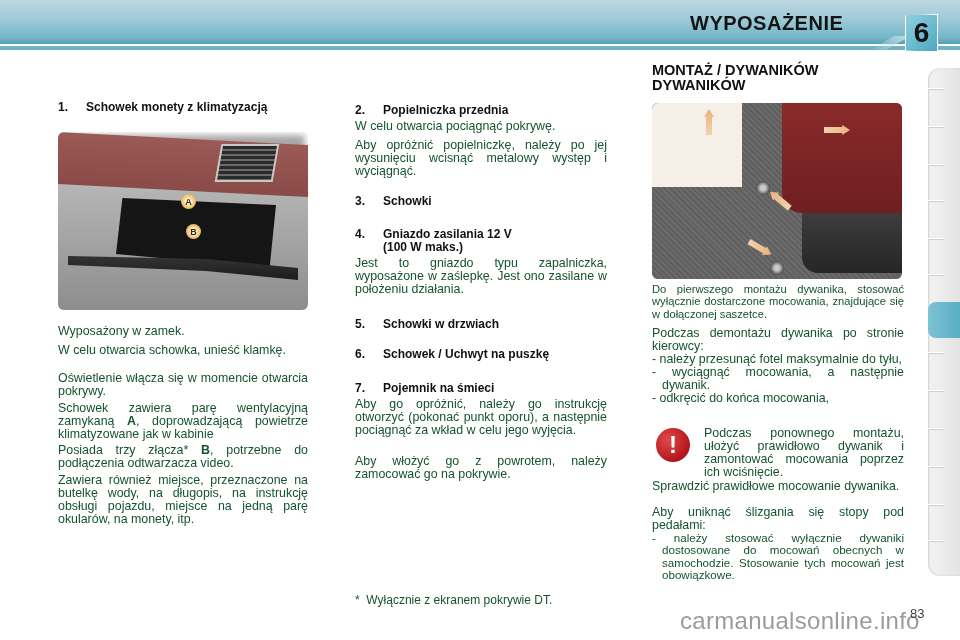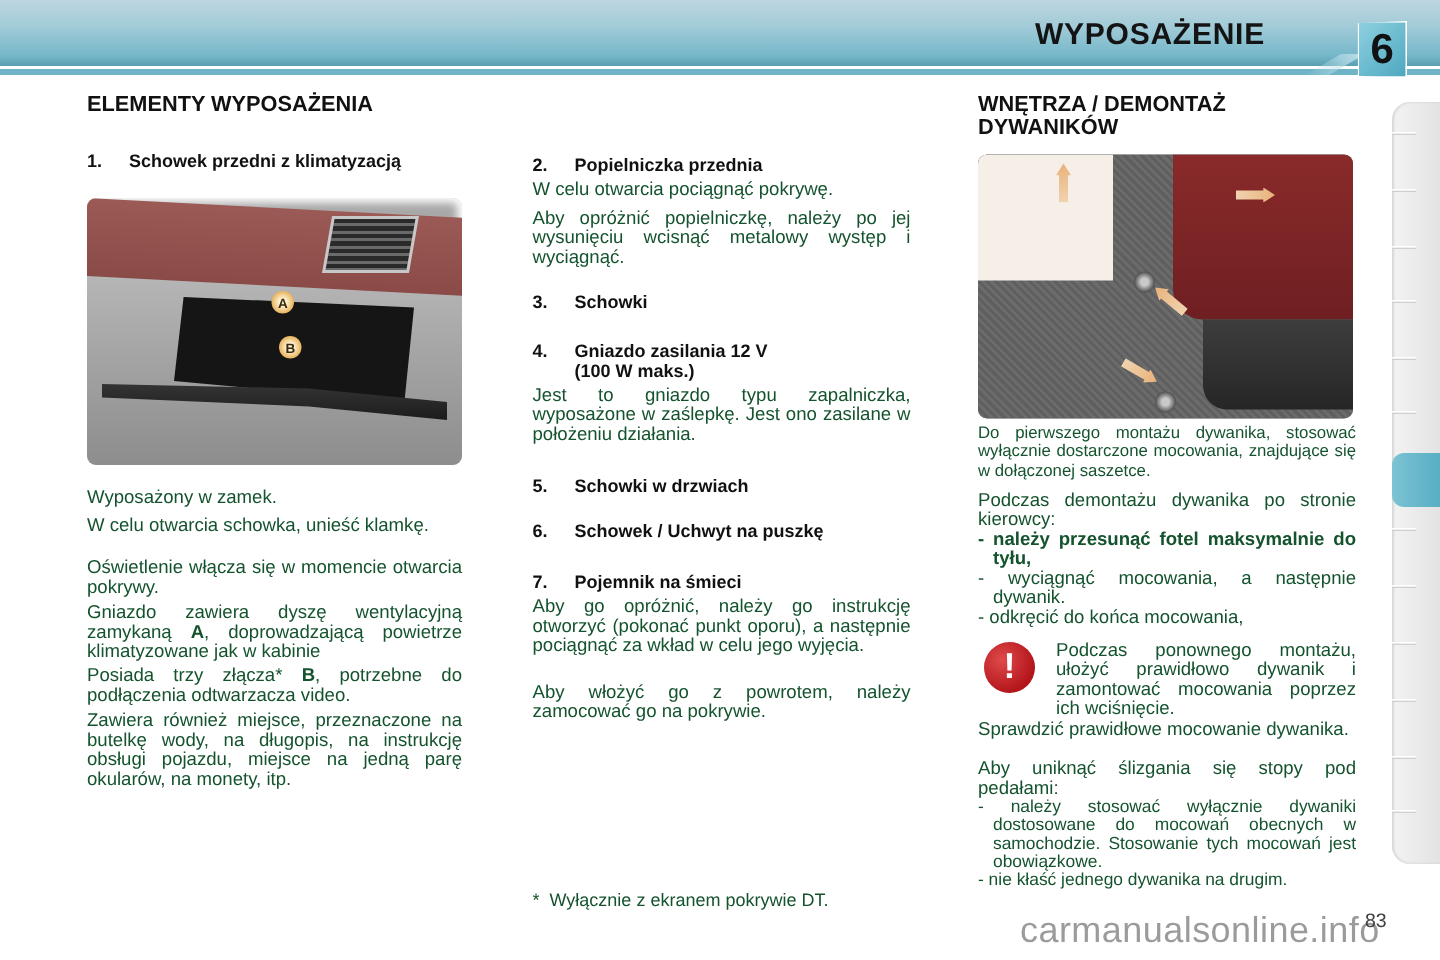--- a/index.html
+++ b/index.html
@@ -107,41 +107,40 @@
 <div class="side-tick" style="top:274px"></div>
 <div class="side-active"></div>
 <div class="side-tick" style="top:352px"></div>
 <div class="side-tick" style="top:390px"></div>
 <div class="side-tick" style="top:428px"></div>
 <div class="side-tick" style="top:466px"></div>
 <div class="side-tick" style="top:504px"></div>
 <div class="side-tick" style="top:540px"></div>
 
 <div class="h-section" style="left:58px; top:63px;">
-  <div>ELEMENTY WYPOSAŻENIA</div>
 </div>
 <div class="h-item" style="left:58px; top:100px;">
-  <span class="num">1.</span><span>Schowek przedni z klimatyzacją</span>
+  <span class="num">1.</span><span>Schowek monety z klimatyzacją</span>
 </div>
 
 <div class="photo photo-glovebox">
   <div class="gb-panel"></div>
   <div class="gb-dash"></div>
   <div class="gb-vent"></div>
   <div class="gb-opening"></div>
   <div class="gb-lid"></div>
   <div class="gb-marker" style="left:123px; top:62px;">A</div>
   <div class="gb-marker" style="left:128px; top:92px;">B</div>
 </div>
 
 <div class="p" style="left:58px; top:325px; width:250px;">Wyposażony w zamek.</div>
 <div class="p" style="left:58px; top:344px; width:250px;">W celu otwarcia schowka, unieść klamkę.</div>
 <div class="p" style="left:58px; top:372px; width:250px;">Oświetlenie włącza się w momencie otwarcia pokrywy.</div>
 <div class="p" style="left:58px; top:402px; width:250px;">
-  <span>Gniazdo zawiera dyszę wentylacyjną zamykaną </span><b>A</b><span>, doprowadzającą powietrze klimatyzowane jak w kabinie</span>
+  <span>Schowek zawiera parę wentylacyjną zamykaną </span><b>A</b><span>, doprowadzającą powietrze klimatyzowane jak w kabinie</span>
 </div>
 <div class="p" style="left:58px; top:444px; width:250px;">
   <span>Posiada trzy złącza* </span><b>B</b><span>, potrzebne do podłączenia odtwarzacza video.</span>
 </div>
 <div class="p" style="left:58px; top:474px; width:250px;">Zawiera również miejsce, przeznaczone na butelkę wody, na długopis, na instrukcję obsługi pojazdu, miejsce na jedną parę okularów, na monety, itp.</div>
 
 <div class="h-item" style="left:355px; top:103px;">
   <span class="num">2.</span><span>Popielniczka przednia</span>
 </div>
 <div class="p" style="left:355px; top:120px; width:252px;">W celu otwarcia pociągnąć pokrywę.</div>
@@ -167,49 +166,48 @@
   <span class="num">7.</span><span>Pojemnik na śmieci</span>
 </div>
 <div class="p" style="left:355px; top:398px; width:252px;">Aby go opróżnić, należy go instrukcję otworzyć (pokonać punkt oporu), a następnie pociągnąć za wkład w celu jego wyjęcia.</div>
 <div class="p" style="left:355px; top:455px; width:252px;">Aby włożyć go z powrotem, należy zamocować go na pokrywie.</div>
 
 <div class="p" style="left:355px; top:594px; width:260px; white-space:nowrap; font-size:12px;">
   <span>*</span>&nbsp;&nbsp;<span>Wyłącznie z ekranem pokrywie DT.</span>
 </div>
 
 <div class="h-section" style="left:652px; top:63px;">
-  <div>WNĘTRZA / DEMONTAŻ</div>
+  <div>MONTAŻ / DYWANIKÓW</div>
   <div>DYWANIKÓW</div>
 </div>
 
 <div class="photo photo-mat">
   <div class="mat-floor"></div>
   <div class="mat-inset"></div>
   <div class="mat-seat"></div>
   <div class="mat-seatbase"></div>
   <div class="mat-arrow" style="left:172px; top:22px;"></div>
   <div class="mat-arrow" style="left:44px; top:14px; transform:rotate(-90deg);"></div>
   <div class="mat-arrow" style="left:115px; top:92px; transform:rotate(-140deg);"></div>
   <div class="mat-arrow" style="left:95px; top:140px; transform:rotate(30deg);"></div>
   <div class="mat-fix" style="left:104px; top:78px;"></div>
   <div class="mat-fix" style="left:118px; top:158px;"></div>
 </div>
 
 <div class="p p-small" style="left:652px; top:283px; width:252px;">Do pierwszego montażu dywanika, stosować wyłącznie dostarczone mocowania, znajdujące się w dołączonej saszetce.</div>
 <div class="p" style="left:652px; top:327px; width:252px;">Podczas demontażu dywanika po stronie kierowcy:</div>
 <div style="position:absolute; left:652px; top:353px; width:252px;">
-  <div class="p" style="position:relative; padding-left:10px; text-indent:-10px;font-weight:bold;">- należy przesunąć fotel maksymalnie do tyłu,</div>
+  <div class="p" style="position:relative; padding-left:10px; text-indent:-10px;">- należy przesunąć fotel maksymalnie do tyłu,</div>
   <div class="p" style="position:relative; padding-left:10px; text-indent:-10px;">- wyciągnąć mocowania, a następnie dywanik.</div>
   <div class="p" style="position:relative; padding-left:10px; text-indent:-10px;">- odkręcić do końca mocowania,</div>
 </div>
 
 <div class="warning-icon">!</div>
 <div class="p" style="left:704px; top:427px; width:200px;">Podczas ponownego montażu, ułożyć prawidłowo dywanik i zamontować mocowania poprzez ich wciśnięcie.</div>
 
 <div class="p" style="left:652px; top:480px; width:252px;">Sprawdzić prawidłowe mocowanie dywanika.</div>
 <div class="p" style="left:652px; top:506px; width:252px;">Aby uniknąć ślizgania się stopy pod pedałami:</div>
 <div style="position:absolute; left:652px; top:532px; width:252px;">
   <div class="p p-small" style="position:relative; padding-left:10px; text-indent:-10px; font-size:11.6px;">- należy stosować wyłącznie dywaniki dostosowane do mocowań obecnych w samochodzie. Stosowanie tych mocowań jest obowiązkowe.</div>
-  <div class="p p-small" style="position:relative; padding-left:10px; text-indent:-10px; font-size:11.6px;">- nie kłaść jednego dywanika na drugim.</div>
 </div>
 
 <div class="watermark">carmanualsonline.info</div>
 <div class="page-number">83</div>
 
 </body></html>

